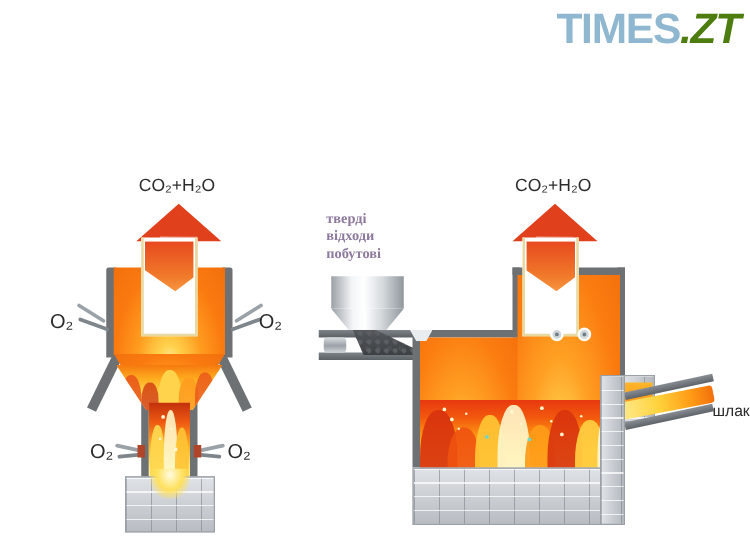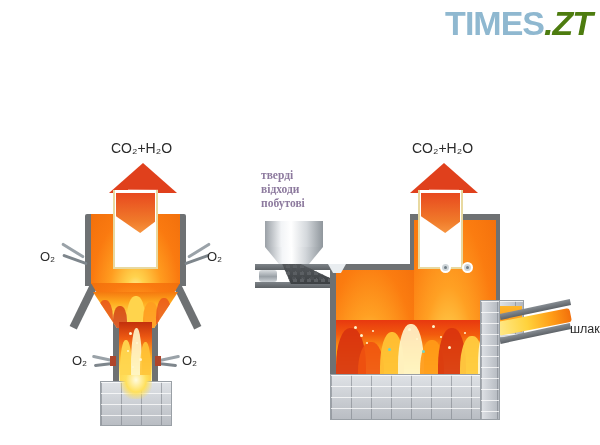--- a/index.html
+++ b/index.html
@@ -16,21 +16,21 @@
   .logo-zt{color:#4d7c0f;font-style:italic;}
   .logo-tag{font-size:8.5px;color:#6d6d6d;letter-spacing:.55px;
             margin-top:2px;white-space:nowrap;font-family:"Liberation Sans",sans-serif;}
 
   .page-title{position:absolute;left:0;top:48px;width:600px;text-align:center;
               font-size:33px;color:#4a4a4a;letter-spacing:1px;
               font-family:"Liberation Sans",sans-serif;font-weight:400;}
   .page-title .sp{display:inline-block;width:18px;}
 
   
-  .lbl{position:absolute;color:#2b2b2b;font-size:13px;white-space:nowrap;
+  .lbl{position:absolute;color:#2b2b2b;font-size:16px;white-space:nowrap;
        font-family:"Liberation Sans",sans-serif;}
   .lbl-waste{position:absolute;color:#8d7a9e;font-size:11.5px;line-height:14px;
              font-family:Liberation Serif, serif;font-weight:bold;white-space:nowrap;}
   .lbl-slag{position:absolute;color:#2b2b2b;font-size:12.5px;
             font-family:"Liberation Sans",sans-serif;}
 
   
   .wall{position:absolute;background:#6e7173;}
   .hot{position:absolute;background:
         radial-gradient(ellipse at 50% 115%, #fff9c4 0%, #ffd24d 16%, #ff9c1f 42%, #fa7a10 70%, #f2700c 100%);}

